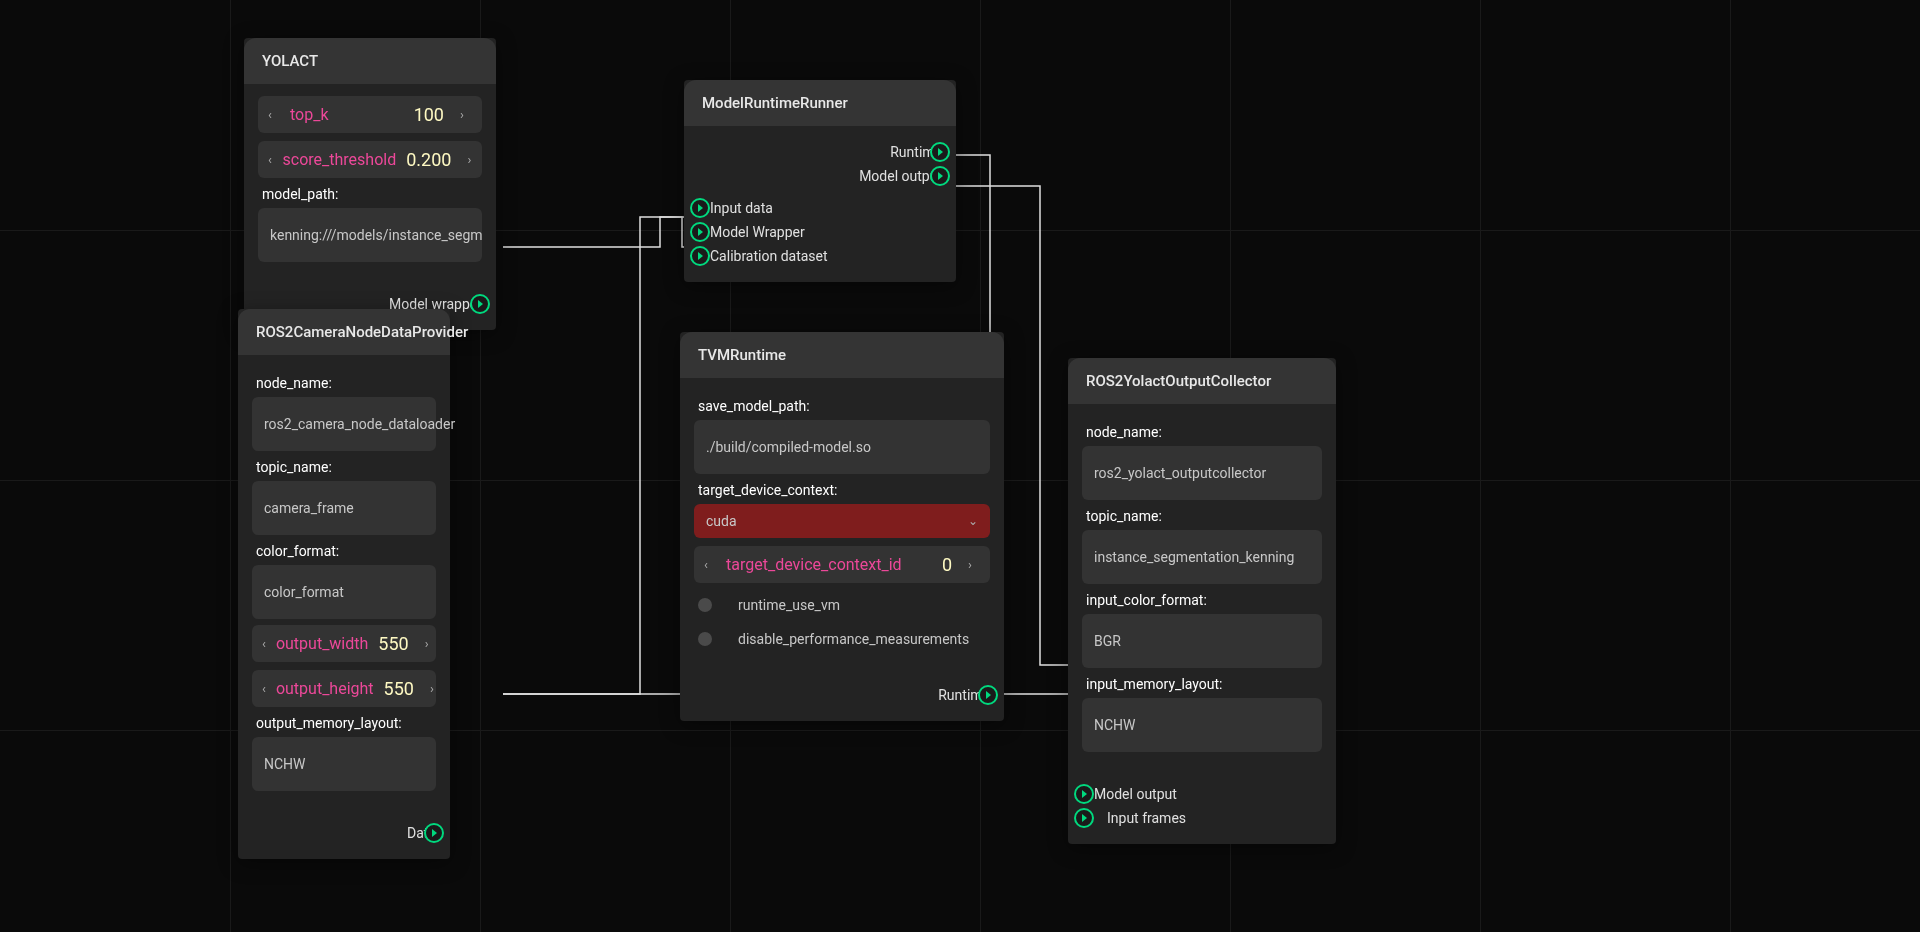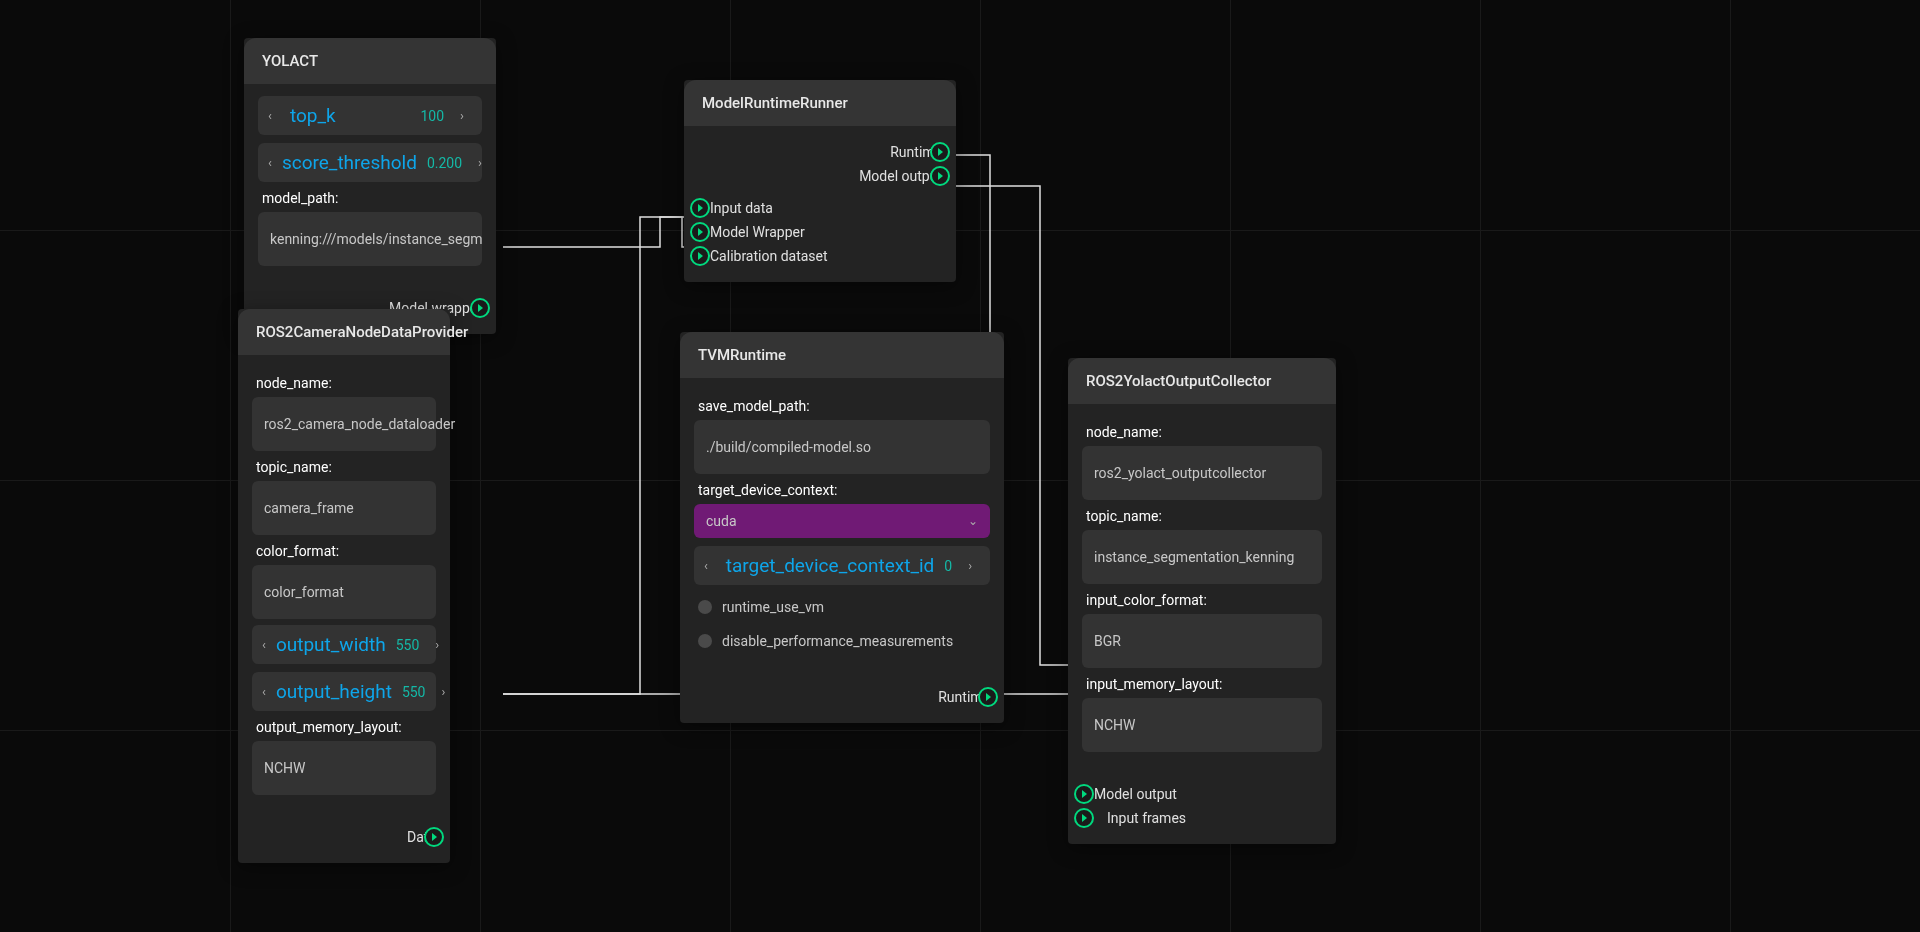--- a/index.html
+++ b/index.html
@@ -4,25 +4,25 @@
 <style>
 html,body{margin:0;padding:0;background:#0a0a0a;font-family:-apple-system,BlinkMacSystemFont,"Segoe UI",Roboto,sans-serif;color:#e0e0e0;overflow:hidden;width:1920px;height:932px}
 .canvas{position:relative;width:1920px;height:932px;background-image:linear-gradient(#1a1a1a 1px,transparent 1px),linear-gradient(90deg,#1a1a1a 1px,transparent 1px);background-size:250px 250px;background-position:-20px -20px}
 .node{position:absolute;background:#232323;border-radius:4px;box-shadow:0 4px 20px rgba(0,0,0,.4)}
 .node-header{background:#343434;border-radius:12px 12px 0 0;padding:14px 18px;font-size:15px;font-weight:500;color:#e8e8e8}
 .node-body{padding:12px 14px 16px}
 .field-label{font-size:14px;color:#ffffff;margin:8px 4px 6px}
 .field-box{background:#333;border-radius:6px;padding:19px 12px;font-size:14px;color:#c8c8c8;margin-bottom:6px}
 .stepper{background:#333;border-radius:6px;padding:8px 10px;display:flex;align-items:center;gap:10px;margin-bottom:8px}
 .stepper .chev{width:12px;color:#aaa;font-size:13px;cursor:pointer;user-select:none}
-.stepper .lbl{flex:1;font-size:19px;color:#0ea5e9}
-.stepper .val{font-size:14px;color:#14b8a6;margin-right:6px}
-.select-box{background:#701a75;border-radius:6px;padding:9px 12px;display:flex;align-items:center;justify-content:space-between;font-size:14px;color:#c8c8c8;margin-bottom:8px}
+.stepper .lbl{flex:1;font-size:16px;color:#ec4899}
+.stepper .val{font-size:18px;color:#fef9c3;margin-right:6px}
+.select-box{background:#7f1d1d;border-radius:6px;padding:9px 12px;display:flex;align-items:center;justify-content:space-between;font-size:14px;color:#c8c8c8;margin-bottom:8px}
 .chev-down{font-size:12px;color:#aaa}
-.check-row{display:flex;align-items:center;gap:10px;padding:6px 4px;margin-bottom:6px}
+.check-row{display:flex;align-items:center;gap:26px;padding:6px 4px;margin-bottom:6px}
 .check-dot{width:14px;height:14px;border-radius:50%;background:#4a4a4a}
 .check-lbl{font-size:14px;color:#c8c8c8}
 .port-row{display:flex;align-items:center;gap:8px;font-size:14px;color:#e0e0e0;padding:4px 0;position:relative}
 .port-row.out{justify-content:flex-end}
 .port-dot{width:16px;height:16px;border-radius:50%;background:#1a1a1a;border:2px solid #00d97e;display:flex;align-items:center;justify-content:center;flex-shrink:0}
 .port-dot::after{content:"";width:0;height:0;border-top:4px solid transparent;border-bottom:4px solid transparent;border-left:5px solid #00d97e;margin-left:1px}
 .port-dot.in::after{border-left:5px solid #00d97e}
 .ports-section{padding:8px 14px 14px}
 .port-out-float{position:absolute;right:-8px}
 .port-in-float{position:absolute;left:-8px}

